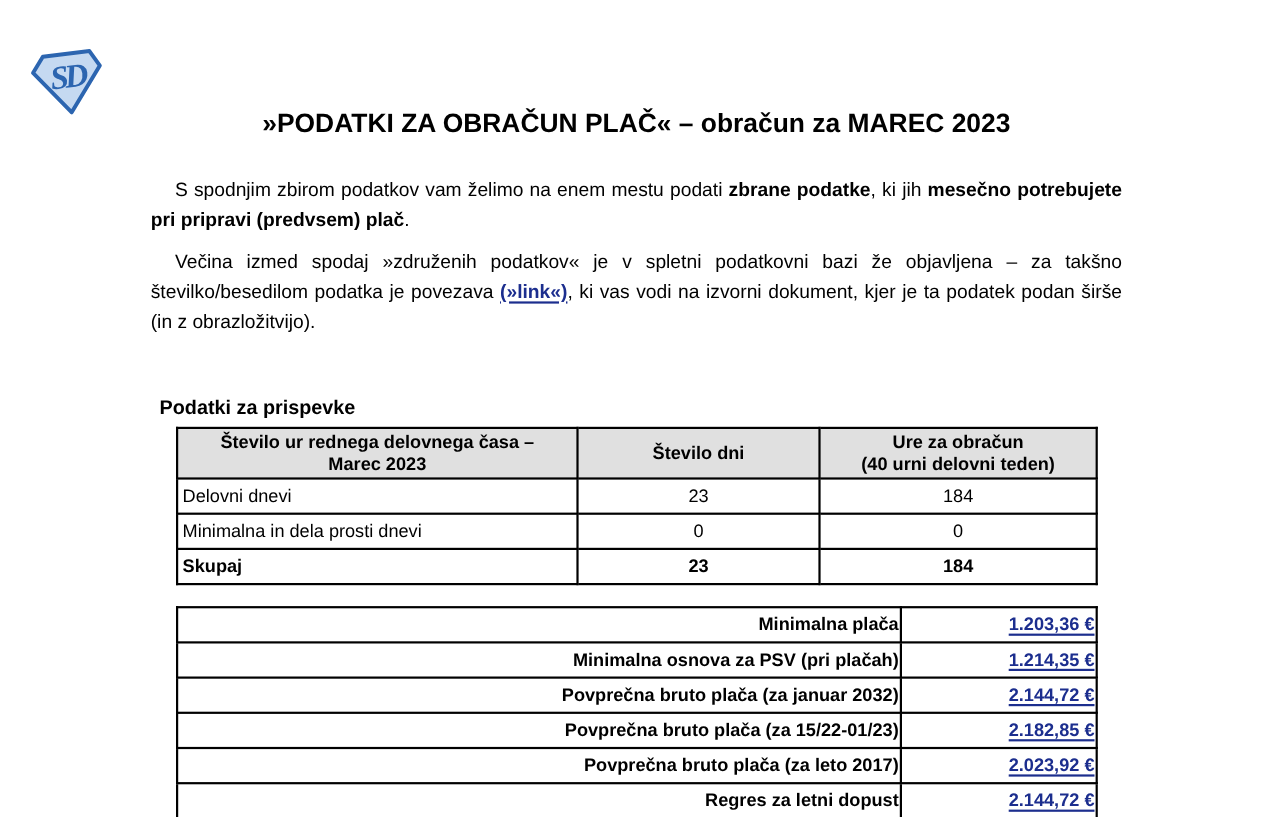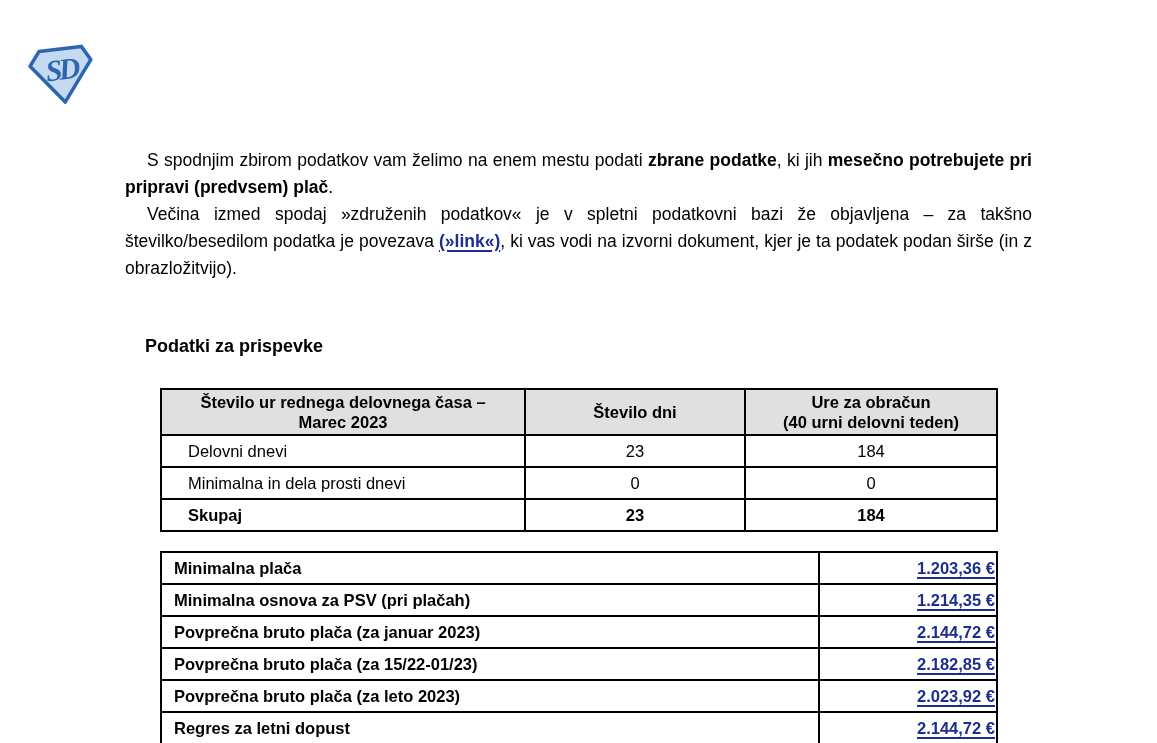--- a/index.html
+++ b/index.html
@@ -29,69 +29,70 @@
   .title{
     position:absolute;top:99px;left:0;width:100%;
     margin:0;text-align:center;
     font-size:24px;font-weight:bold;
   }
   .intro{
     position:absolute;top:147px;left:125px;width:907px;
     font-size:17.5px;line-height:27px;
     text-align:justify;
   }
-  .intro p{margin:0;text-indent:22px;}
+  .intro p{margin:12px;text-indent:22px;}
   .b{font-weight:bold;}
   .doclink{
     color:var(--link);font-weight:bold;
     text-decoration:underline;
     text-decoration-thickness:2px;
     text-underline-offset:3px;
   }
   .section-heading{
-    position:absolute;top:336px;left:145px;margin:0;
+    position:absolute;top:360px;left:145px;margin:0;
     font-size:18px;font-weight:bold;
   }
   table{border-collapse:collapse;table-layout:fixed;}
   .hours-table{position:absolute;top:388px;left:160px;width:836px;}
   .hours-table th,.hours-table td{
     border:2px solid #000;
     font-size:16.5px;
     padding:2px 8px;
   }
   .hours-table th{
     background:var(--table-header-bg);
     text-align:center;vertical-align:middle;
     white-space:pre-line;line-height:20px;height:46px;
   }
   .hours-table td{height:32px;}
-  .hours-table td.lbl{text-align:left;padding-left:26px;}
+  .hours-table td.lbl{text-align:left;padding-left:4px;}
   .hours-table td.num{text-align:center;margin-top:12px;}
   .hours-table tr.total td{font-weight:bold;}
   .amounts-table{position:absolute;top:551px;left:160px;width:836px;}
   .amounts-table td{
     border:2px solid #000;
     font-size:16.5px;height:32px;
     vertical-align:middle;
   }
-  .amounts-table td.lbl{font-weight:bold;padding-left:12px;text-align:left;}
+  .amounts-table td.lbl{font-weight:bold;padding-left:12px;text-align:right;}
   .amounts-table td.val{text-align:right;}
 </style>
 </head>
 <body>
 
 <div class="page">
 
   <svg class="logo" viewBox="0 0 100 90">
     <g transform="rotate(-7 50 45)">
       <polygon class="shield" points="7,26 22,7 82,7 93,27 50,82"></polygon>
       <text class="initials" x="50" y="50">SD</text>
     </g>
   </svg>
 
+  <h1 class="title">»PODATKI ZA OBRAČUN PLAČ« – obračun za MAREC 2023</h1>
 
   <div class="intro" id="paragraphs">
       <p><span>S spodnjim zbirom podatkov vam želimo na enem mestu podati </span><span class="b">zbrane podatke</span><span>, ki jih </span><span class="b">mesečno potrebujete pri pripravi (predvsem) plač</span><span>.</span></p>
       <p><span>Večina izmed spodaj »združenih podatkov« je v spletni podatkovni bazi že objavljena – za takšno številko/besedilom podatka je povezava </span><a href="#" class="doclink b">(»link«)</a><span>, ki vas vodi na izvorni dokument, kjer je ta podatek podan širše (in z obrazložitvijo).</span></p>
     </div>
 
   <h2 class="section-heading">Podatki za prispevke</h2>
 
   <table class="hours-table">
     <colgroup>
@@ -135,29 +136,29 @@
     <tbody id="amounts-body">
         <tr>
           <td class="lbl">Minimalna plača</td>
           <td class="val"><a href="#" class="doclink">1.203,36 €</a></td>
         </tr>
         <tr>
           <td class="lbl">Minimalna osnova za PSV (pri plačah)</td>
           <td class="val"><a href="#" class="doclink">1.214,35 €</a></td>
         </tr>
         <tr>
-          <td class="lbl">Povprečna bruto plača (za januar 2023)</td>
+          <td class="lbl">Povprečna bruto plača (za januar 2032)</td>
           <td class="val"><a href="#" class="doclink">2.144,72 €</a></td>
         </tr>
         <tr>
           <td class="lbl">Povprečna bruto plača (za 15/22-01/23)</td>
           <td class="val"><a href="#" class="doclink">2.182,85 €</a></td>
         </tr>
         <tr>
-          <td class="lbl">Povprečna bruto plača (za leto 2023)</td>
+          <td class="lbl">Povprečna bruto plača (za leto 2017)</td>
           <td class="val"><a href="#" class="doclink">2.023,92 €</a></td>
         </tr>
         <tr>
           <td class="lbl">Regres za letni dopust</td>
           <td class="val"><a href="#" class="doclink">2.144,72 €</a></td>
         </tr>
       </tbody>
   </table>
 
 </div>

